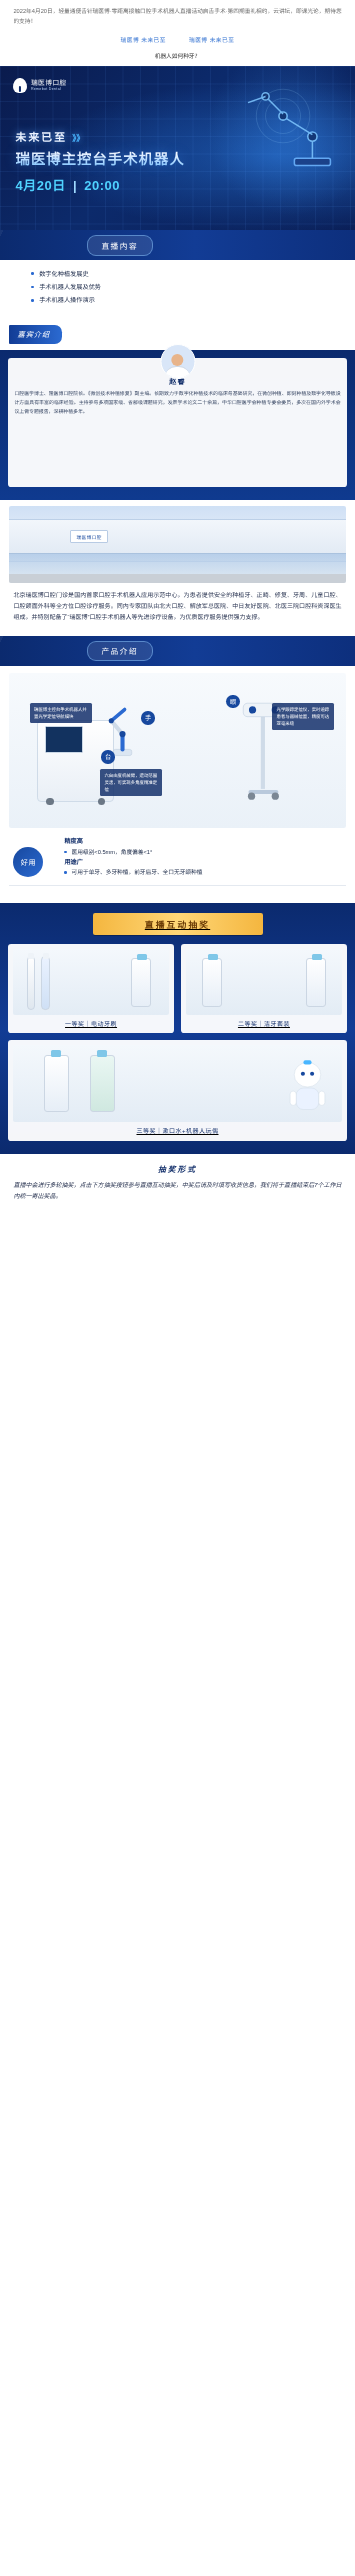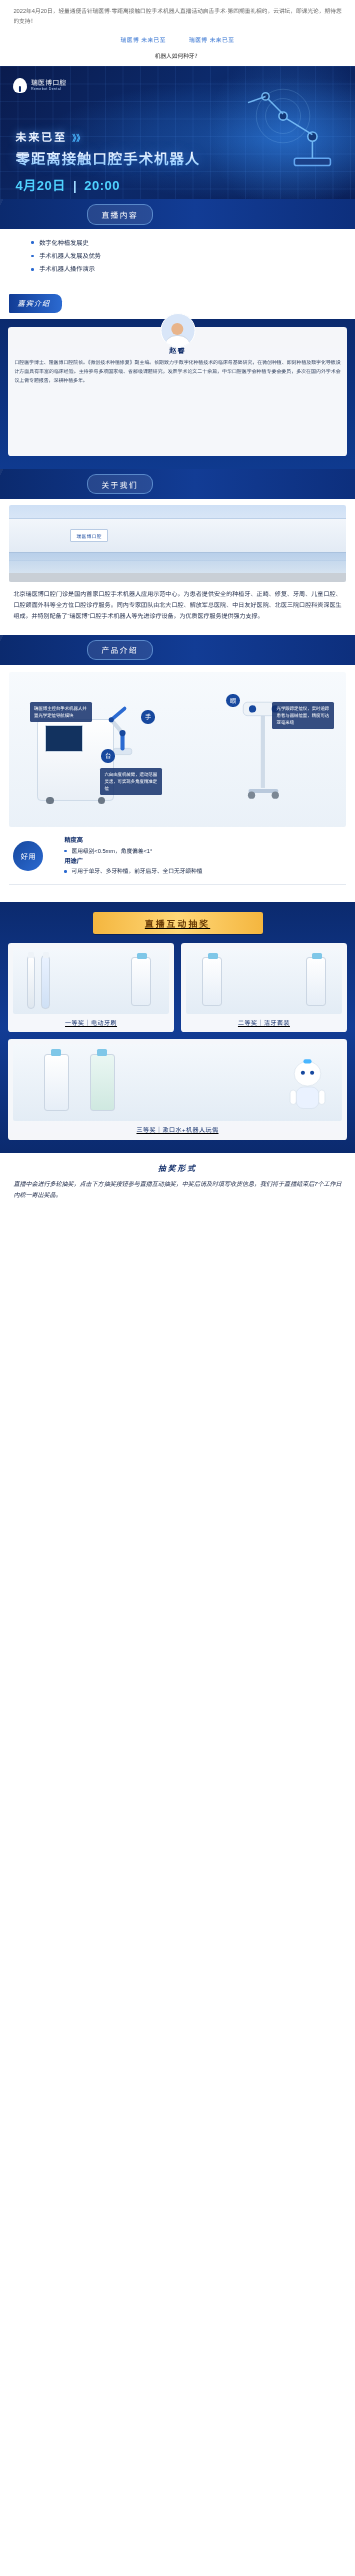--- a/index.html
+++ b/index.html
@@ -43,21 +43,21 @@
     text-align: center;
     font-size: 5.7px;
     color: #333;
     padding: 1px 0 6.2px 0;
     background: #fff;
   }
 
   
   .hero {
     position: relative;
-    height: 133px;
+    height: 164px;
     background:
       radial-gradient(ellipse at 78% 55%, rgba(40,120,220,0.55) 0%, rgba(10,30,80,0) 60%),
       linear-gradient(135deg, #0a1b4d 0%, #0c2a6b 45%, #0a1f58 100%);
     overflow: hidden;
     color: #fff;
   }
   .hero .grid-lines {
     position: absolute; inset: 0;
     background-image:
       linear-gradient(rgba(90,160,255,0.09) 0.5px, transparent 0.5px),
@@ -277,21 +277,21 @@
     padding: 2.6px 4.1px; border-radius: 1.5px; max-width: 62px;
   }
   .dot-label {
     position: absolute;
     width: 13.4px; height: 13.4px; border-radius: 50%;
     background: #17489e; color: #fff; font-size: 6.2px;
     display: flex; align-items: center; justify-content: center;
   }
 
   .feature-row {
-    display: flex; align-items: center; gap: 21px;
+    display: flex; align-items: flex-end; gap: 21px;
     padding: 8.2px 13.4px 2.1px 13.4px;
   }
   .feature-badge {
     flex: none;
     width: 30px; height: 30px; border-radius: 50%;
     background: linear-gradient(135deg,#17489e,#2b6ad1);
     color: #fff; font-size: 7.2px; letter-spacing: 0.5px;
     display: flex; align-items: center; justify-content: center;
   }
   .feature-list li {
@@ -389,21 +389,21 @@
       <span class="names">
         <span class="cn" style="display:block">瑞医博口腔</span>
         <span class="en" style="display:block">Remebot Dental</span>
       </span>
     </div>
 
     <div class="hero-sub">
       <span>未来已至</span>
       <span class="arrows">》》</span>
     </div>
-    <div class="hero-title">零距离接触口腔手术机器人</div>
+    <div class="hero-title">瑞医博主控台手术机器人</div>
     <div class="hero-date">
       <span>4月20日</span>
       <span class="sep">|</span>
       <span>20:00</span>
     </div>
 
     <svg class="robot-arm" viewBox="0 0 250 200">
       <g fill="none" stroke="#7fc7ff" stroke-width="3" opacity="0.9">
         <rect x="150" y="150" width="70" height="14" rx="4" fill="#1b3f86" stroke="#6fb6ff"></rect>
         <path d="M185 150 L185 110"></path>
@@ -443,24 +443,20 @@
             <span class="body"></span>
           </div>
           <div class="sname">赵睿</div>
           <div class="sbio">口腔医学博士、隆医博口腔院长。《微创技术种植修复》副主编。长期致力于数字化种植技术的临床与基础研究，在微创种植、即刻种植及数字化导板设计方面具有丰富的临床经验。主持参与多项国家级、省部级课题研究，发表学术论文二十余篇，中华口腔医学会种植专委会委员，多次在国内外学术会议上做专题报告，深耕种植多年。</div>
         </div>
       </div>
     </div>
   </div>
 
   <div class="sec">
-    <div class="band">
-      <div class="pat"></div>
-      <div class="chip">关于我们</div>
-    </div>
     <div class="about-img">
       <div class="bld"></div>
       <div class="sign">瑞医博口腔</div>
       <div class="glass"></div>
       <div class="ground"></div>
     </div>
     <div class="about-text">北京瑞医博口腔门诊是国内首家口腔手术机器人应用示范中心，为患者提供安全的种植牙、正畸、修复、牙周、儿童口腔、口腔颌面外科等全方位口腔诊疗服务。同内专家团队由北大口腔、解放军总医院、中日友好医院、北医三院口腔科资深医生组成，并特别配备了“瑞医博”口腔手术机器人等先进诊疗设备，为优质医疗服务提供强力支撑。</div>
   </div>
 
   <div class="sec">

